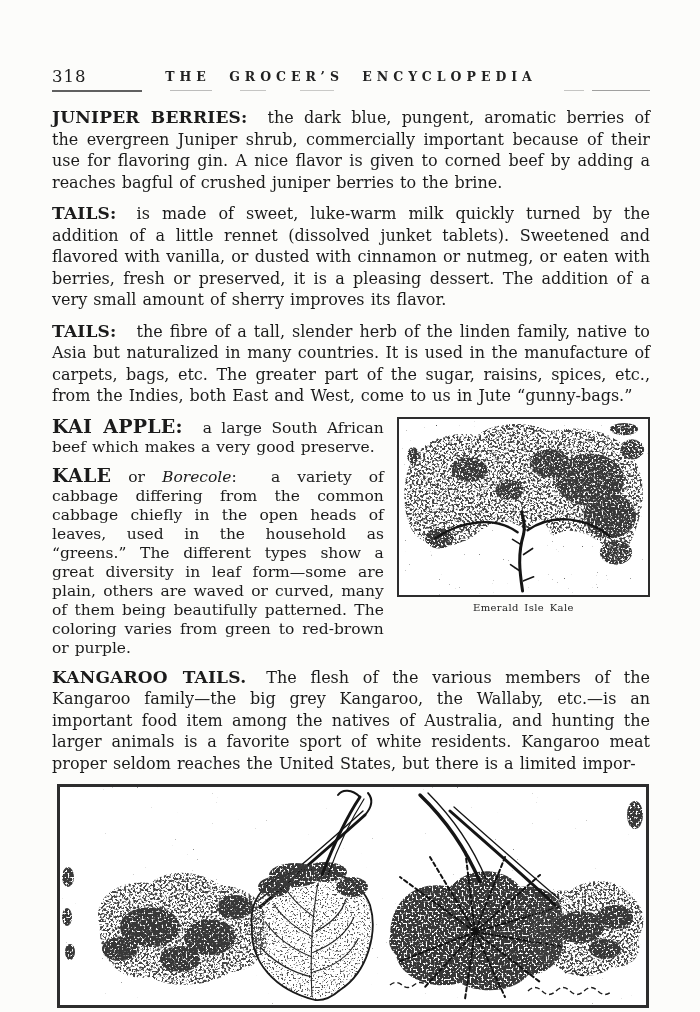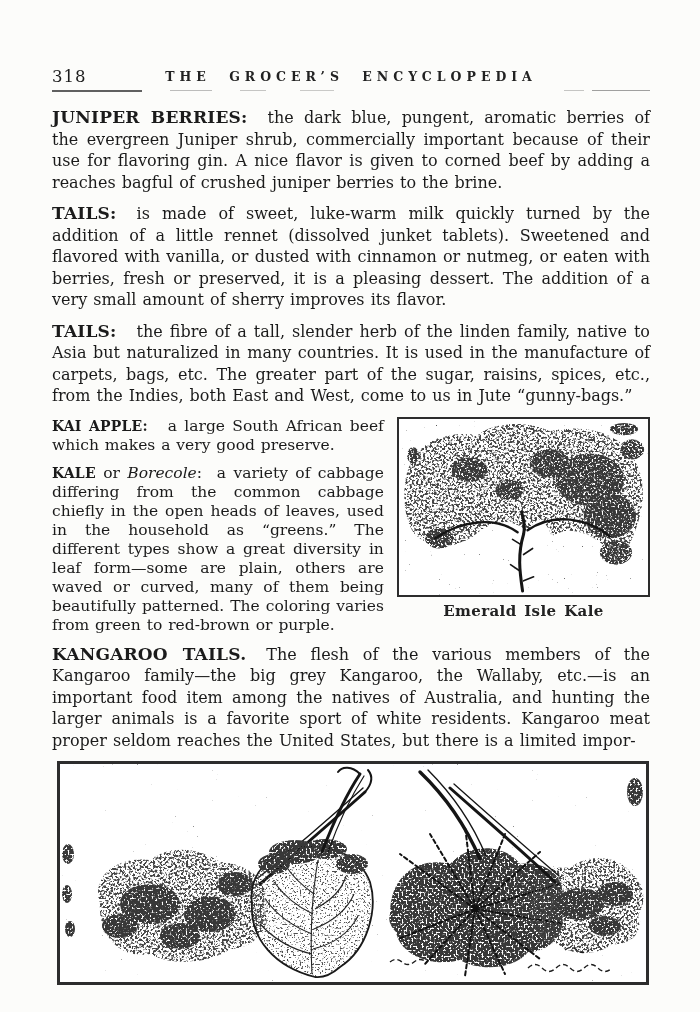--- a/index.html
+++ b/index.html
@@ -26,25 +26,25 @@
   
   p.entry{font-size:16px;line-height:21.5px;text-align:justify;margin:0 0 10px;word-spacing:1px}
   .term{font-weight:bold;font-size:17px;letter-spacing:.2px;padding-right:20px}
   .smallcaps{font-variant:small-caps;letter-spacing:.6px}
   .altname{}
 
   
   .twocol{display:flex;gap:13px;margin-top:2px}
   .lcol{width:333px}
   .lcol p.entry{font-size:15.5px;line-height:19px;margin-bottom:9px}
-  .lcol .term{font-size:14px}
+  .lcol .term{font-size:19px}
   .rcol{width:254px}
   .fig1{border:2px solid #2d2d2d;height:176px;background:#fff}
   .fig1 svg,.fig2 svg{display:block;width:100%;height:100%}
-  .cap1{text-align:center;font-size:15px;font-weight:bold;margin-top:5px;letter-spacing:.4px;word-spacing:2px;color:#222}
+  .cap1{text-align:center;font-size:10px;font-weight:normal;margin-top:5px;letter-spacing:.4px;word-spacing:2px;color:#222}
 
   .kang{margin-top:4px}
 
   
   .fig2wrap{margin-top:7px}
   .fig2{margin-left:5px;width:586px;height:218px;border:3px solid #2d2d2d;background:#fff}
 </style>
 </head>
 <body>
 

